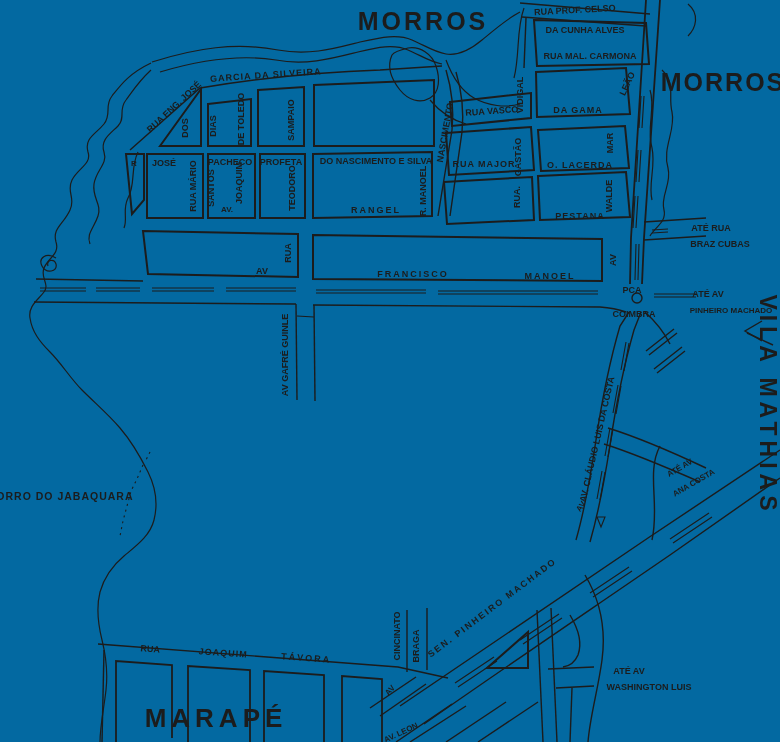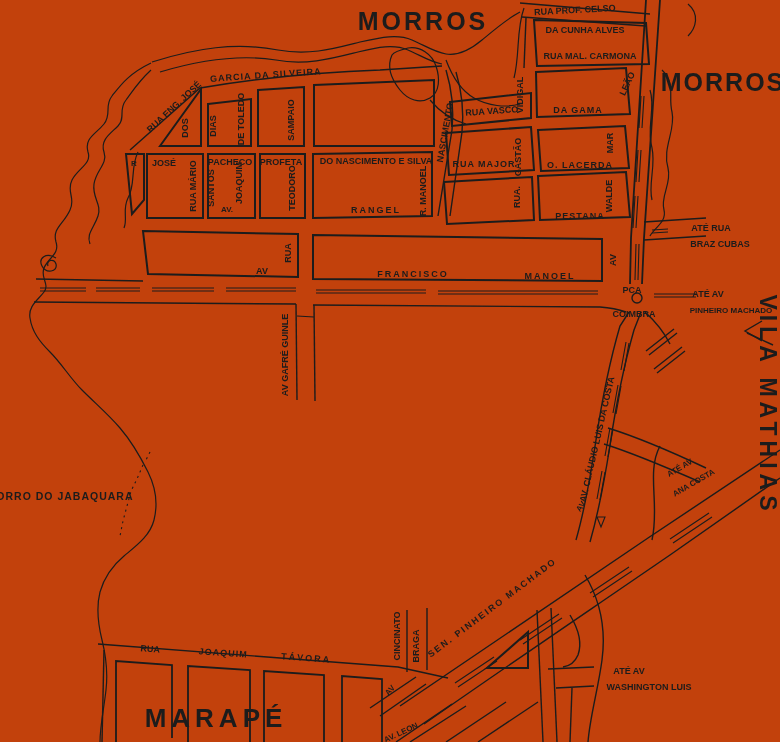--- a/index.html
+++ b/index.html
@@ -17,21 +17,21 @@
   .dot{fill:none;stroke:var(--ink);stroke-width:1.1;stroke-dasharray:2 4;}
   text{fill:var(--ink);text-anchor:middle;}
   .street-label{font-weight:700;}
   .district-label{font-weight:700;}
   .destination-label{font-weight:700;}
   .landmark-label{font-weight:700;}
 </style>
 </head>
 <body>
 
-<div class="stage" style="background: #c2410c;">
+<div class="stage" style="background: #0369a1;">
   <svg id="map-svg" width="780" height="742" viewBox="0 0 780 742" xmlns="http://www.w3.org/2000/svg">
 
     <g>
       <path class="coast" d="M151,63 C128,74 120,86 112,96 C104,106 112,114 104,124 C96,134 84,138 88,152 C92,164 78,168 72,180 C66,192 76,198 70,210 C64,224 52,228 56,242 C60,254 48,258 44,268 C40,278 50,284 44,292 C38,300 28,306 30,318 C32,332 40,342 50,352 C62,364 70,378 82,390 C96,404 108,414 120,428 C132,442 140,456 148,472 C156,488 158,504 154,520 C150,536 136,546 124,556 C112,566 104,578 100,592 C96,608 98,624 102,640 C106,656 108,672 106,690 C104,708 100,726 100,742"></path>
       <path class="coast" d="M151,70 C138,82 132,92 126,100 C118,110 126,118 118,126 C110,134 100,140 104,152 C108,164 96,170 94,184 C92,198 102,204 98,216 C94,228 86,234 90,244"></path>
       <path class="coast" d="M138,152 C130,168 136,184 128,198 C122,210 128,218 124,228"></path>
       <path class="coast" d="M56,258 C46,252 38,258 42,266 C46,274 58,272 56,264 C54,258 46,260 48,266"></path>
       <path class="dot" d="M150,452 L145,462 M143,465 L137,479 L131,491 L127,506 L123,521 L120,536"></path>
     </g>
 

